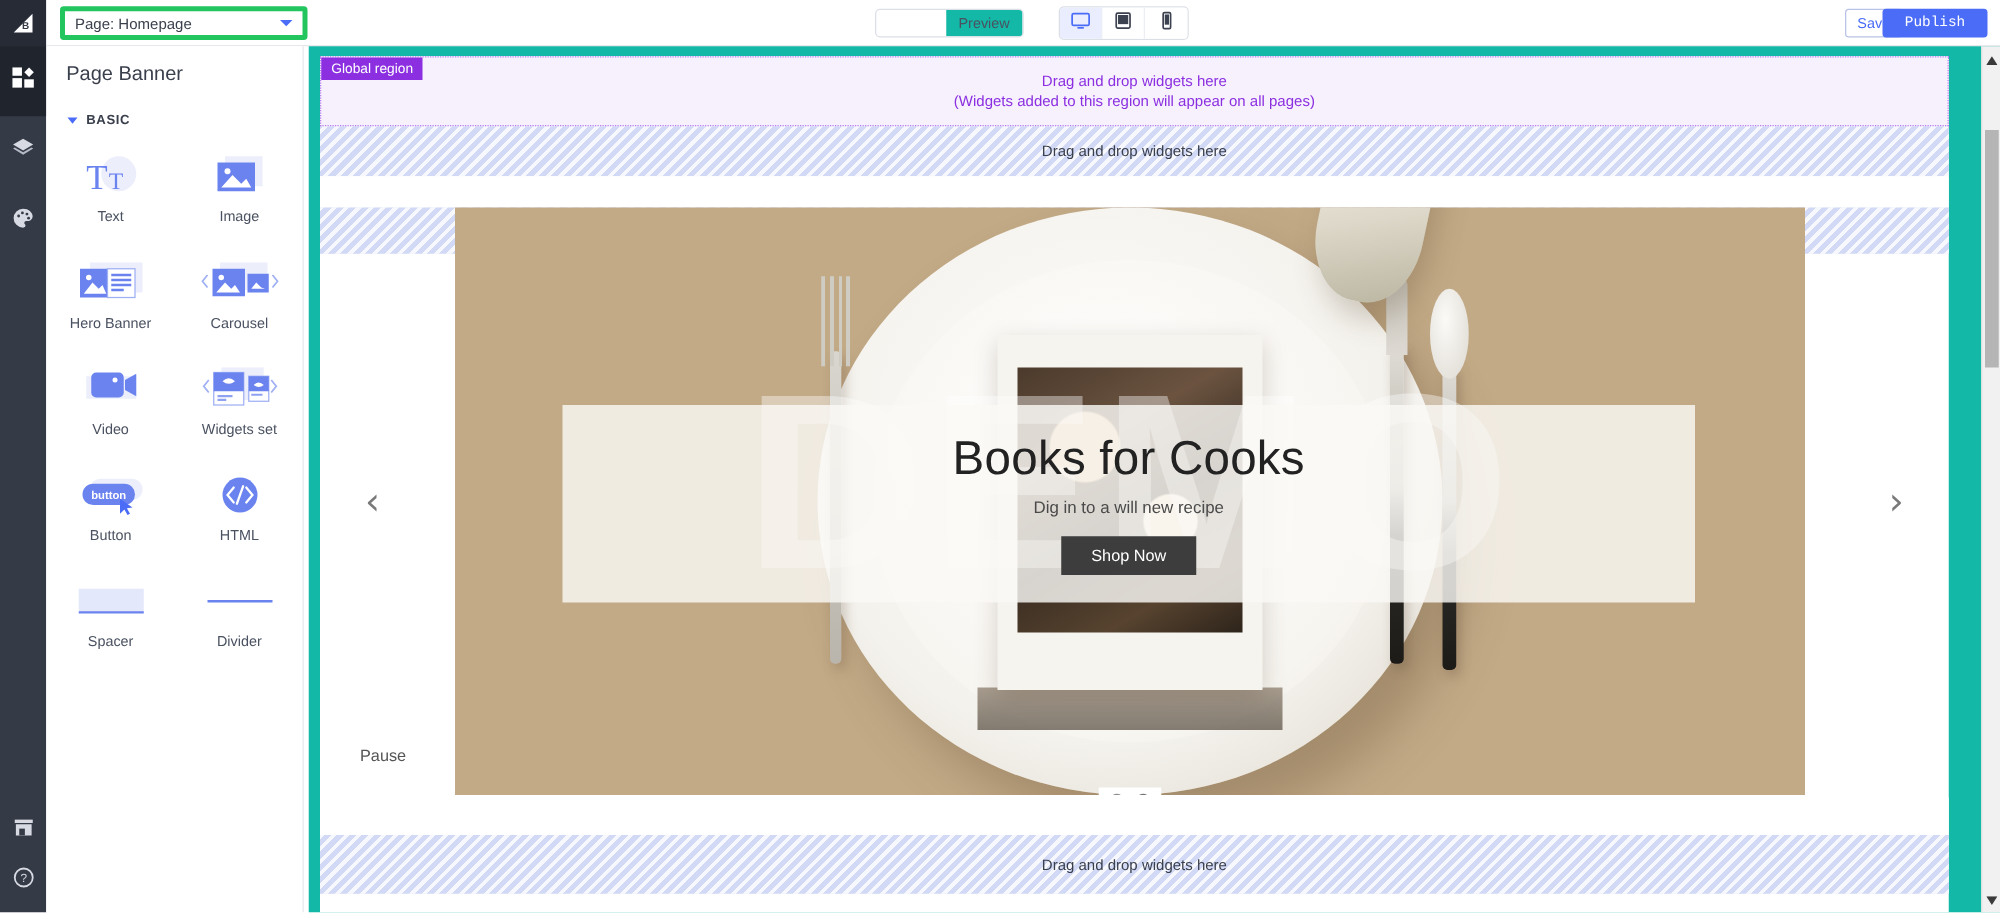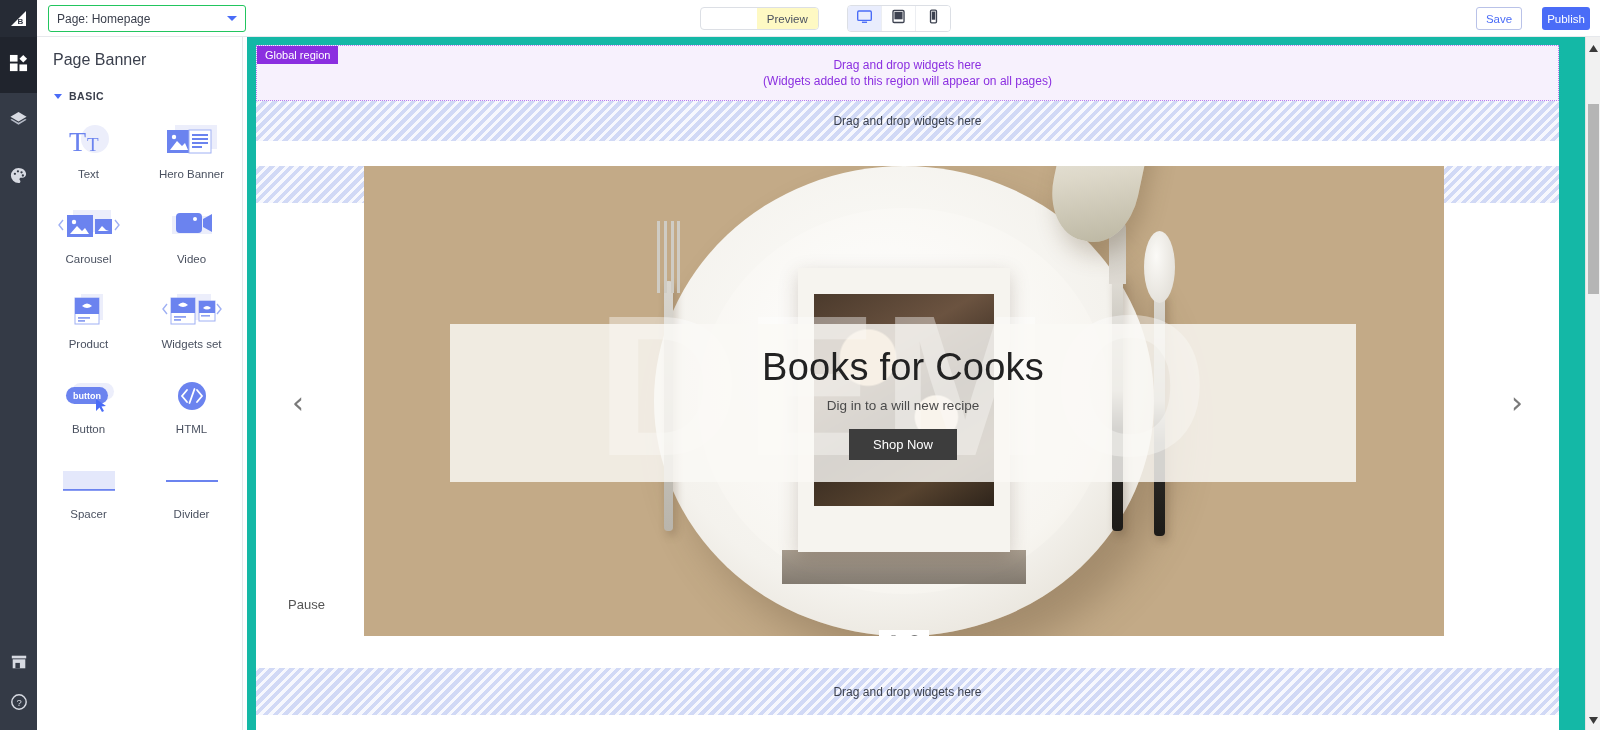--- a/index.html
+++ b/index.html
@@ -39,21 +39,21 @@
   
   .topbar {
     position: absolute; left: 37px; top: 0;
     width: 1563px; height: 37px;
     background: #ffffff;
     border-bottom: 1px solid #e6e8ec;
   }
   .page-select {
     position: absolute; left: 11px; top: 5px;
     width: 198px; height: 27px;
-    border: 1px solid #22c55e; border-radius: 3px;
+    border: 4px solid #22c55e; border-radius: 3px;
     background: #fff;
     display: flex; align-items: center; padding: 0 8px;
     font-size: 12px; color: #3a3f4c;
     cursor: pointer;
     gap: 16px;
   }
   .page-select .lbl { flex: 1; }
   .caret-down {
     width: 0; height: 0;
     border-left: 5px solid transparent;
@@ -64,21 +64,21 @@
   .seg-group {
     position: absolute; top: 7px; left: 663px;
     display: flex;
     border: 1px solid #dcdfe5; border-radius: 4px;
     overflow: hidden; height: 23px;
   }
   .seg {
     padding: 0 10px; height: 21px;
     display: flex; align-items: center;
     font-size: 11.5px; color: #4a5160;
-    background: #fef9c3; cursor: pointer;
+    background: #14b8a6; cursor: pointer;
   }
   .seg.active { background: #e9edfd; color: #3b5bdb; margin-top: 28px; }
 
   .dev-group {
     position: absolute; top: 5px; left: 810px;
     display: flex;
     border: 1px solid #dcdfe5; border-radius: 4px;
     overflow: hidden; height: 27px;
   }
   .dev {
@@ -95,24 +95,24 @@
     width: 46px; height: 23px;
     border: 1px solid #b9c2e8; border-radius: 3px;
     background: #fff; color: #4a6cf7;
     font-size: 11.5px; font-family: inherit;
     display: flex; align-items: center; justify-content: center;
     cursor: pointer;
     text-align: right;
   }
   .btn-publish {
     position: absolute; top: 7px; right: 10px;
-    width: 48px; height: 23px;
+    width: 84px; height: 23px;
     border: none; border-radius: 3px;
     background: #4a6cf7; color: #fff;
-    font-size: 11.5px; font-family: Liberation Sans, sans-serif;
+    font-size: 11.5px; font-family: Liberation Mono, monospace;
     display: flex; align-items: center; justify-content: center;
     cursor: pointer;
     margin-left: 24px;
   }
 
   
   .panel {
     position: absolute; left: 37px; top: 37px;
     width: 206px; height: 693px;
     background: #fff;
@@ -499,20 +499,31 @@
         <span class="ico">
           <svg width="52" height="36" viewBox="0 0 52 36">
             <circle cx="32" cy="16" r="14" fill="#eceefb"></circle>
             <text x="6" y="28" font-size="28" fill="#6b83ef" font-family="Liberation Serif, serif">T</text>
             <text x="24" y="28" font-size="19" fill="#6b83ef" font-family="Liberation Serif, serif">T</text>
           </svg>
         </span>
         <span class="wlabel">Text</span>
       </div>
 
+      <div class="widget">
+        <span class="ico">
+          <svg width="52" height="36" viewBox="0 0 52 36">
+            <rect x="14" y="2" width="30" height="24" fill="#eceefb"></rect>
+            <rect x="8" y="7" width="30" height="23" fill="#6b83ef"></rect>
+            <circle cx="16" cy="14" r="2.4" fill="#ffffff"></circle>
+            <path d="M11 27 L20 17 L27 24 L31 20 L35 27 Z" fill="#ffffff"></path>
+          </svg>
+        </span>
+        <span class="wlabel">Image</span>
+      </div>
 
       <div class="widget">
         <span class="ico">
           <svg width="62" height="36" viewBox="0 0 62 36">
             <rect x="14" y="2" width="42" height="24" fill="#eceefb"></rect>
             <rect x="6" y="7" width="22" height="23" fill="#6b83ef"></rect>
             <circle cx="13" cy="14" r="2.2" fill="#ffffff"></circle>
             <path d="M9 27 L16 18 L21 23 L24 20 L27 27 Z" fill="#ffffff"></path>
             <rect x="28" y="7" width="22" height="23" fill="#ffffff" stroke="#9fb0f4" stroke-width="1"></rect>
             <rect x="31" y="11" width="16" height="2" fill="#6b83ef"></rect>
@@ -545,33 +556,20 @@
           <svg width="56" height="36" viewBox="0 0 56 36">
             <rect x="8" y="8" width="40" height="18" fill="#eceefb"></rect>
             <rect x="12" y="5" width="26" height="20" rx="4" fill="#6b83ef"></rect>
             <circle cx="31" cy="11" r="2" fill="#ffffff"></circle>
             <path d="M39 11 L48 6 L48 24 L39 19 Z" fill="#6b83ef"></path>
           </svg>
         </span>
         <span class="wlabel">Video</span>
       </div>
 
-      <div class="widget">
-        <span class="ico">
-          <svg width="52" height="36" viewBox="0 0 52 36">
-            <rect x="18" y="1" width="22" height="26" fill="#eceefb"></rect>
-            <rect x="12" y="5" width="24" height="26" fill="#ffffff" stroke="#9fb0f4" stroke-width="1"></rect>
-            <rect x="12" y="5" width="24" height="16" fill="#6b83ef"></rect>
-            <path d="M19 13 q5 -5 10 0 q-5 4 -10 0" fill="#ffffff"></path>
-            <rect x="15" y="24" width="12" height="1.8" fill="#8fa2f2"></rect>
-            <rect x="15" y="27" width="7" height="1.8" fill="#8fa2f2"></rect>
-          </svg>
-        </span>
-        <span class="wlabel">Product</span>
-      </div>
 
       <div class="widget">
         <span class="ico">
           <svg width="70" height="36" viewBox="0 0 70 36">
             <rect x="20" y="1" width="34" height="26" fill="#eceefb"></rect>
             <path d="M10 11 L6 16 L10 21" fill="none" stroke="#9fb0f4" stroke-width="1.4"></path>
             <path d="M60 11 L64 16 L60 21" fill="none" stroke="#9fb0f4" stroke-width="1.4"></path>
             <rect x="14" y="5" width="24" height="26" fill="#ffffff" stroke="#9fb0f4" stroke-width="1"></rect>
             <rect x="14" y="5" width="24" height="15" fill="#6b83ef"></rect>
             <path d="M21 12 q5 -5 10 0 q-5 4 -10 0" fill="#ffffff"></path>

